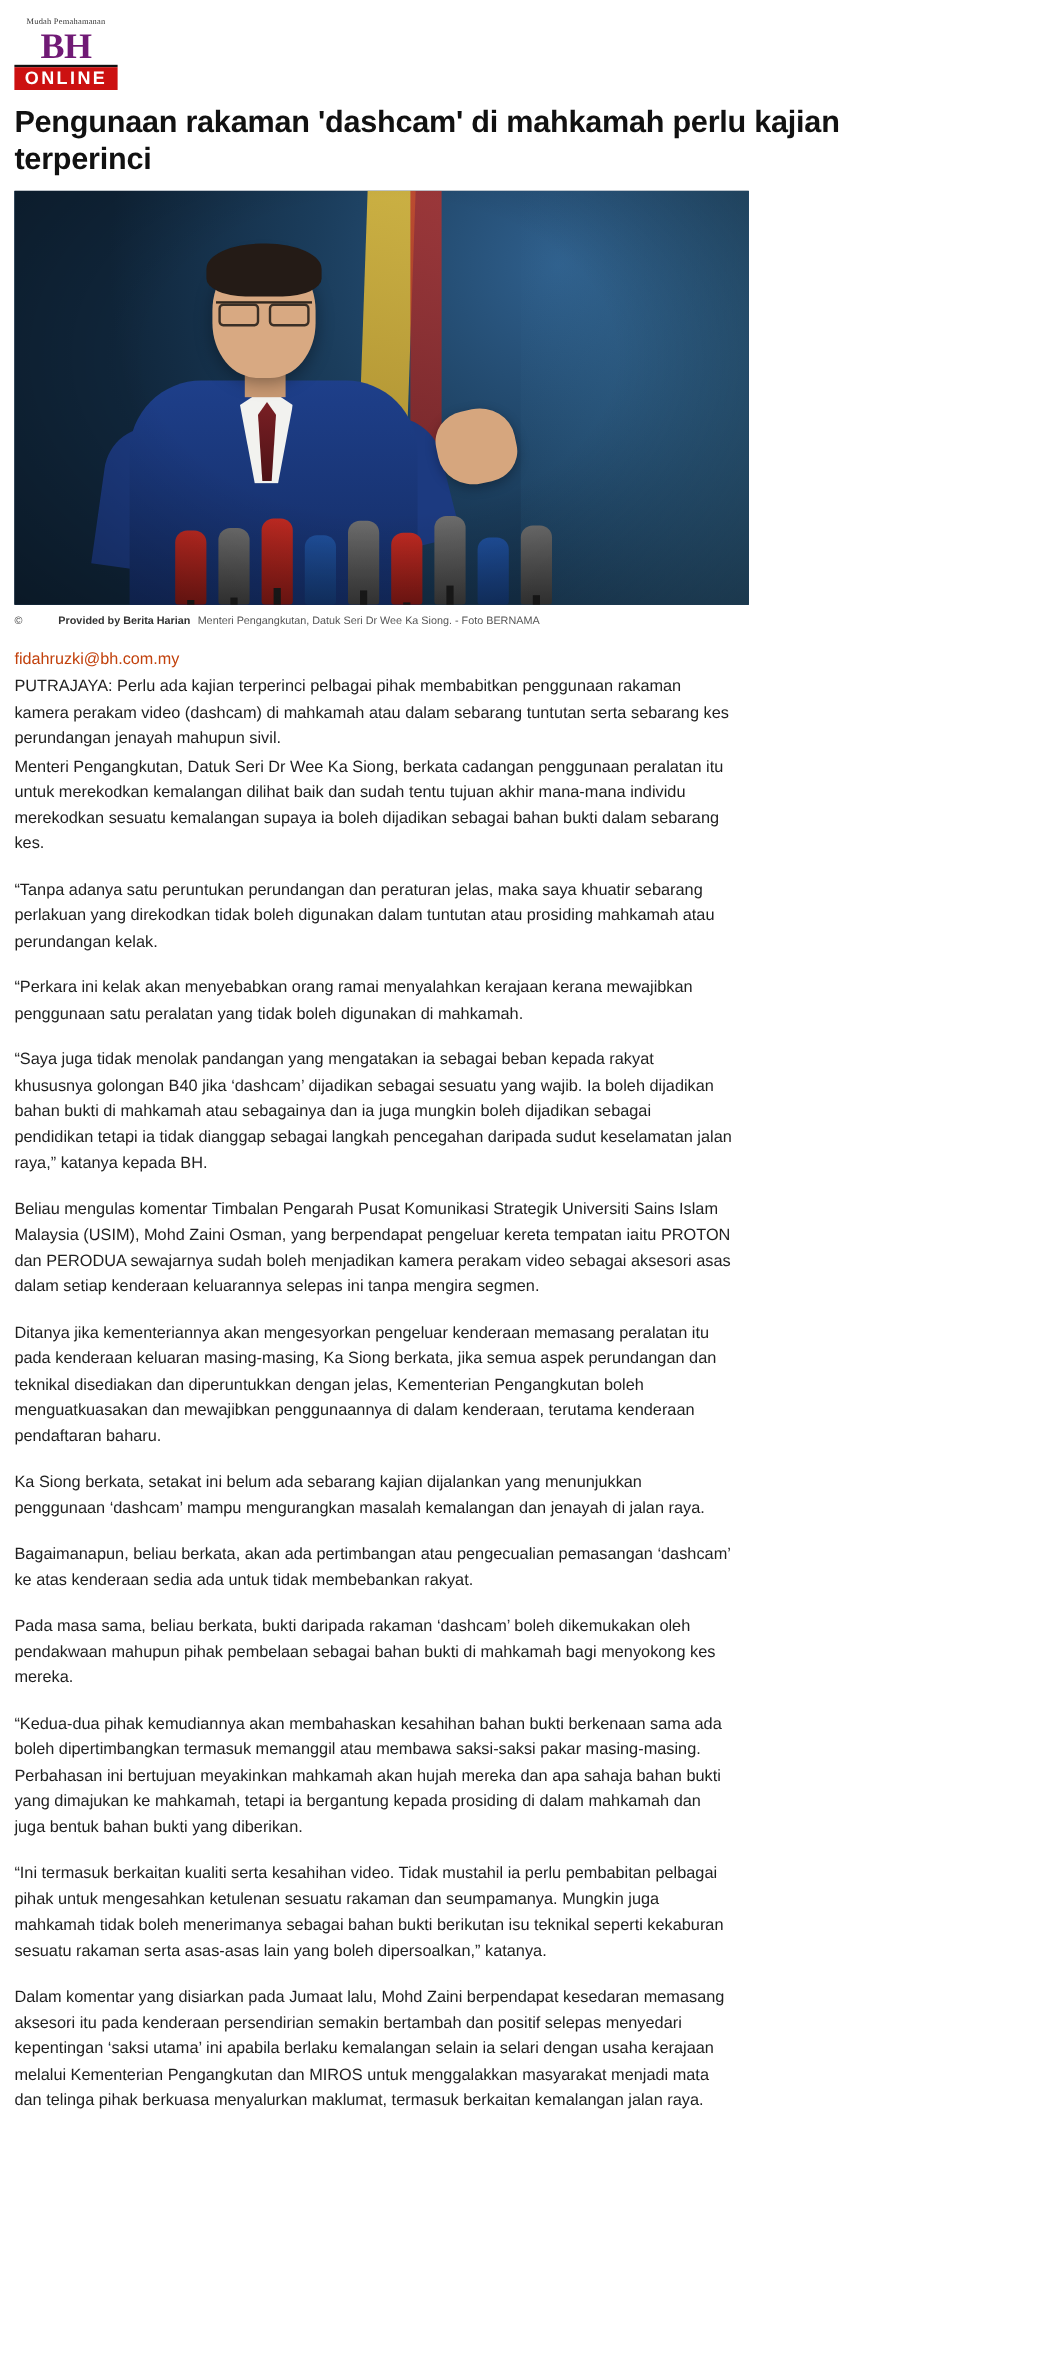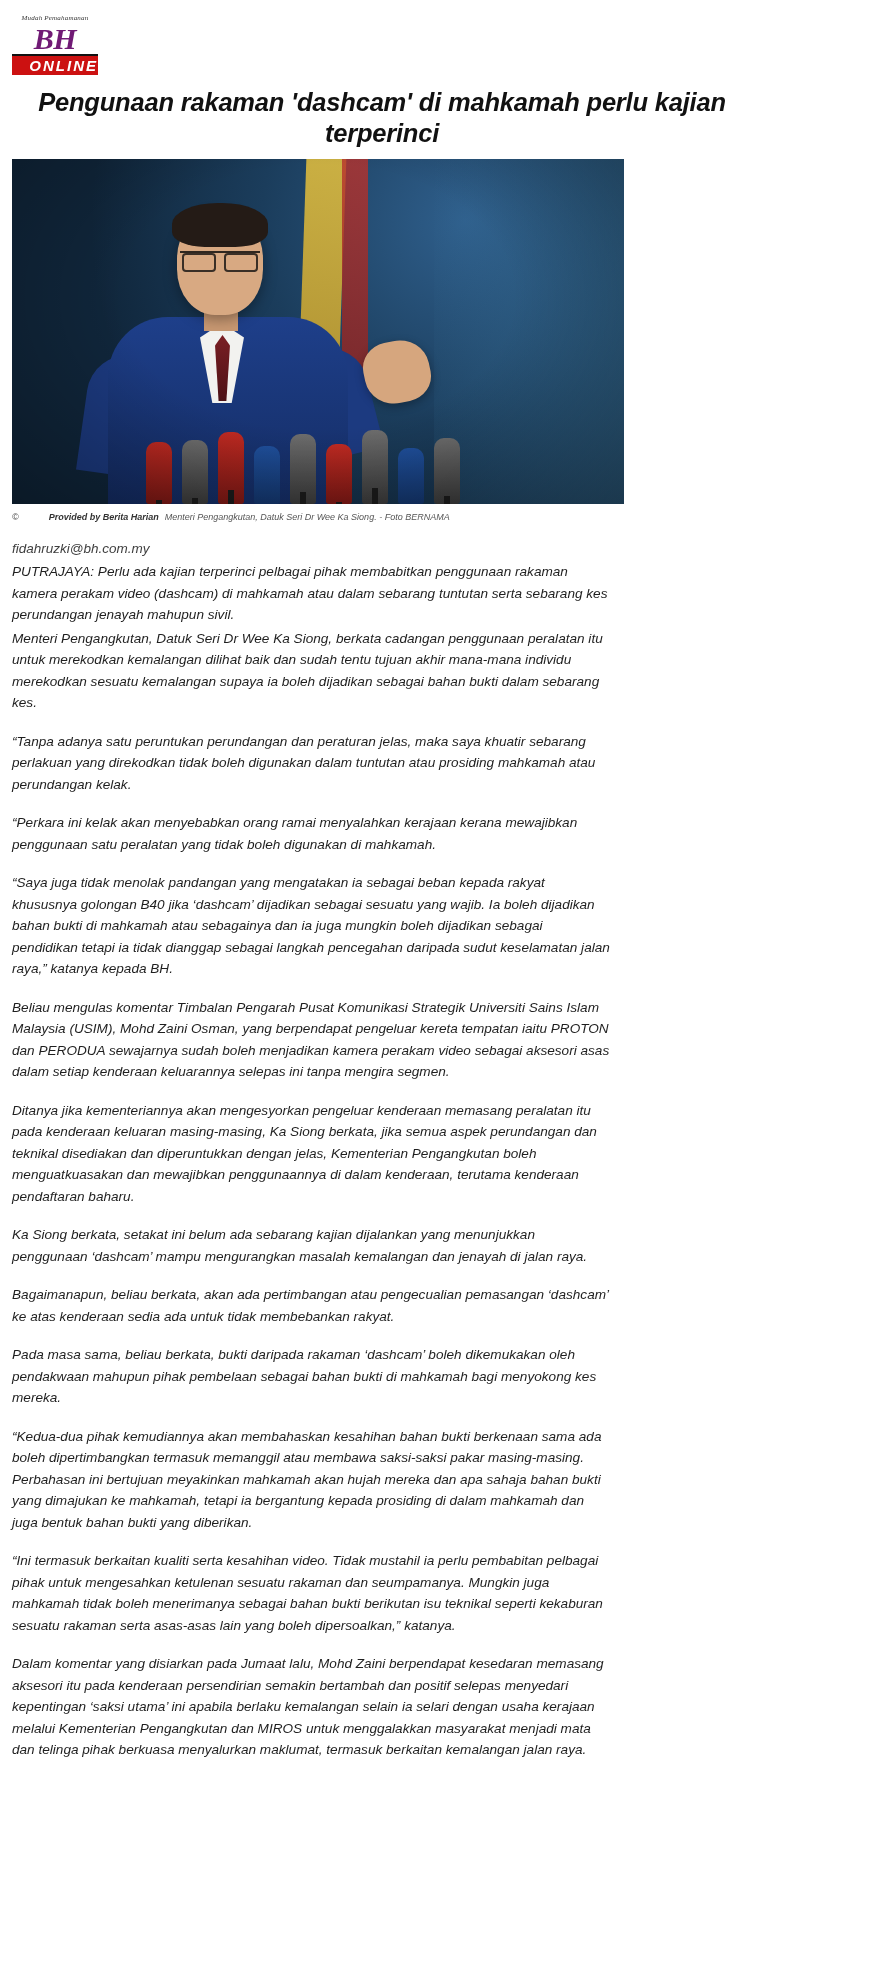--- a/index.html
+++ b/index.html
@@ -10,21 +10,20 @@
   body {
     width: 872px;
     font-family: "Liberation Sans", sans-serif;
     color: #222222;
     -webkit-font-smoothing: antialiased;
   }
   .page {
     width: 764px;
     box-sizing: border-box;
     padding: 10px 12px 24px 12px;
-    font-style: italic;
   }
 
   
   .masthead {
     padding: 4px 0 6px 0;
   }
   .logo-block {
     display: inline-block;
     position: relative;
     width: 86px;
@@ -49,34 +48,33 @@
     letter-spacing: -0.5px;
     border-bottom: 2px solid #111;
   }
   .logo-online {
     background: #cc1111;
     color: #ffffff;
     font-family: "Liberation Sans", sans-serif;
     font-weight: bold;
     font-size: 15px;
     line-height: 19px;
-    text-align: right;
+    text-align: center;
     letter-spacing: 2px;
   }
 
   
   .headline {
     font-family: "Liberation Sans", sans-serif;
     font-weight: bold;
     font-size: 25.5px;
     line-height: 31px;
     color: #111111;
     margin: 6px 0 10px 0;
     letter-spacing: -0.2px;
-    text-align: center;
   }
 
   
   .hero {
     width: 612px;
     height: 345px;
     position: relative;
     overflow: hidden;
     background: #123;
     border: 0;
@@ -198,21 +196,21 @@
     color: #444;
   }
   .credit .caption {
     color: #555;
     font-size: 9px;
   }
 
   
   .byline {
     font-size: 13.5px;
-    color: #404040;
+    color: #c2410c;
     margin: 14px 0 2px 0;
     line-height: 20px;
   }
   .article {
     max-width: 598px;
   }
   .article p {
     font-size: 13.6px;
     line-height: 21.5px;
     color: #1f1f1f;

